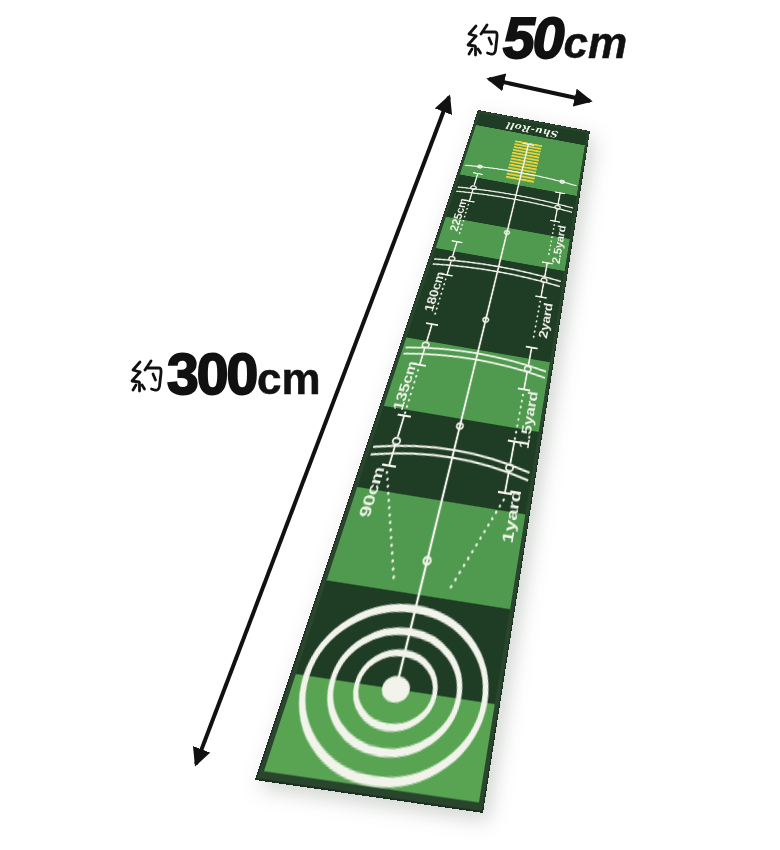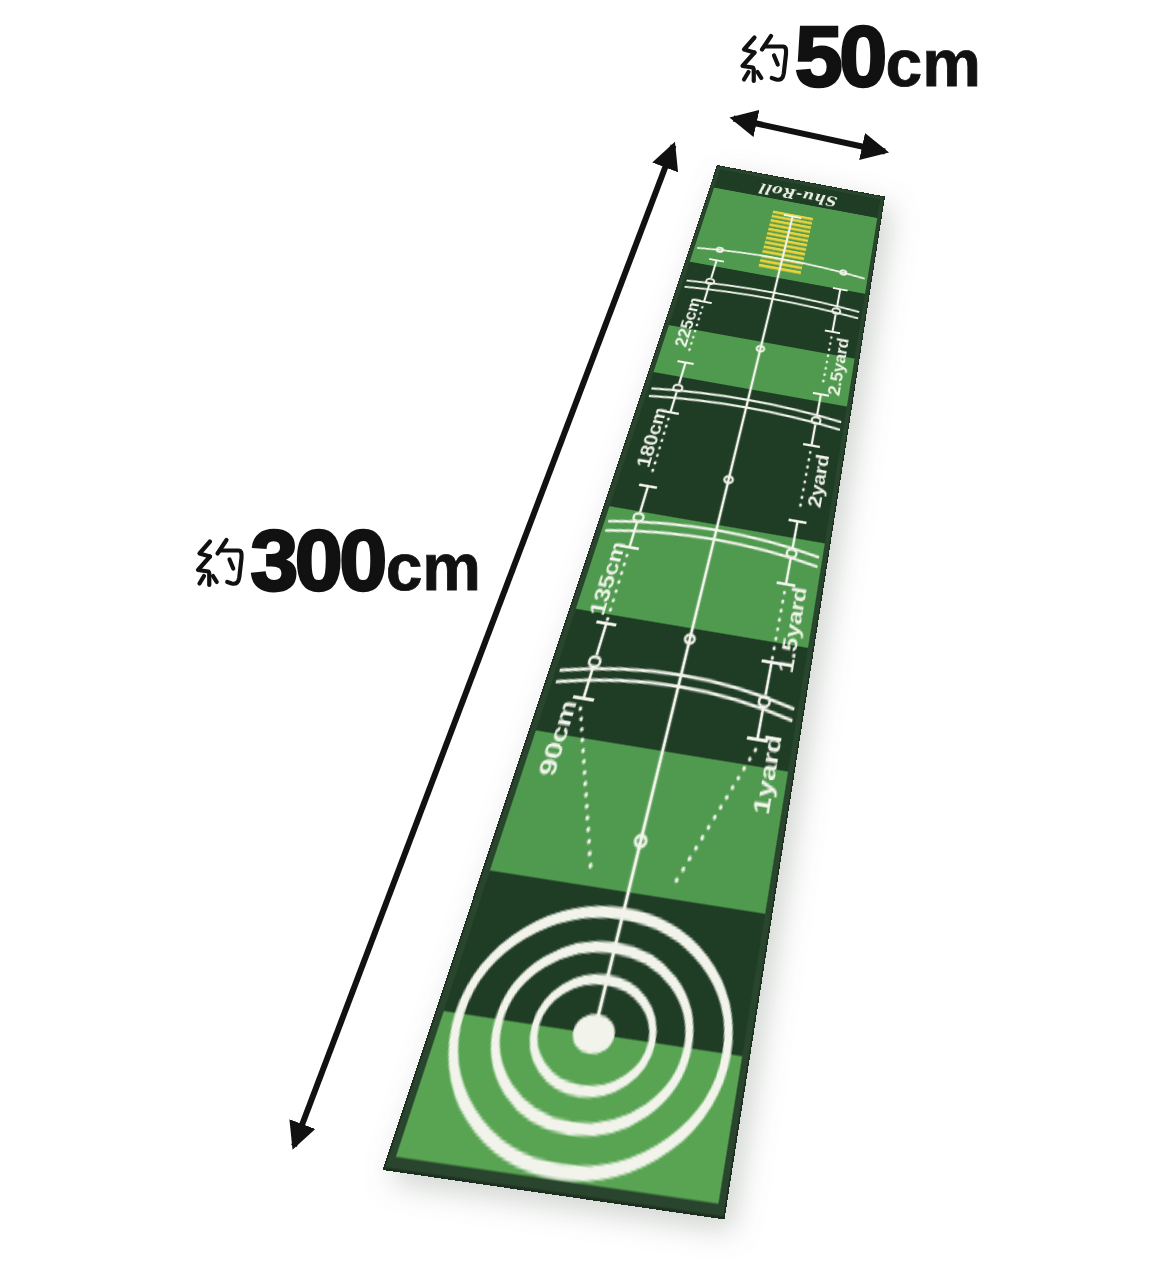--- a/index.html
+++ b/index.html
@@ -19,21 +19,21 @@
   .dim-label{
     position:absolute;display:flex;align-items:flex-end;color:#111;
     white-space:nowrap;line-height:1;
   }
   .dim-label .approx-icon{display:inline-block;margin:0 2px 5px 0;}
   .dim-label .big-num{
     font-size:57px;font-weight:700;letter-spacing:-2px;
     -webkit-text-stroke:2px #111;margin:0 1px;
   }
   .dim-label .unit{font-size:44px;font-weight:700;-webkit-text-stroke:0.5px #111;margin-bottom:2px;}
-  .w-label{left:491px;top:10px;}
+  .w-label{left:464px;top:10px;font-style:italic;}
   .l-label{left:128px;top:346px;justify-content:flex-end;}
   svg text{font-family:"Liberation Sans","DejaVu Sans",sans-serif;}
   .mat-mark-text{font-size:17px;font-weight:bold;fill:#f2f4ec;letter-spacing:-0.3px;}
   .brand-text{font-family:"DejaVu Serif","Liberation Serif",serif;font-style:italic;font-weight:bold;
     font-size:18px;fill:#eef2e6;letter-spacing:0.5px;}
 </style>
 </head>
 <body>
 
 <div class="stage">

